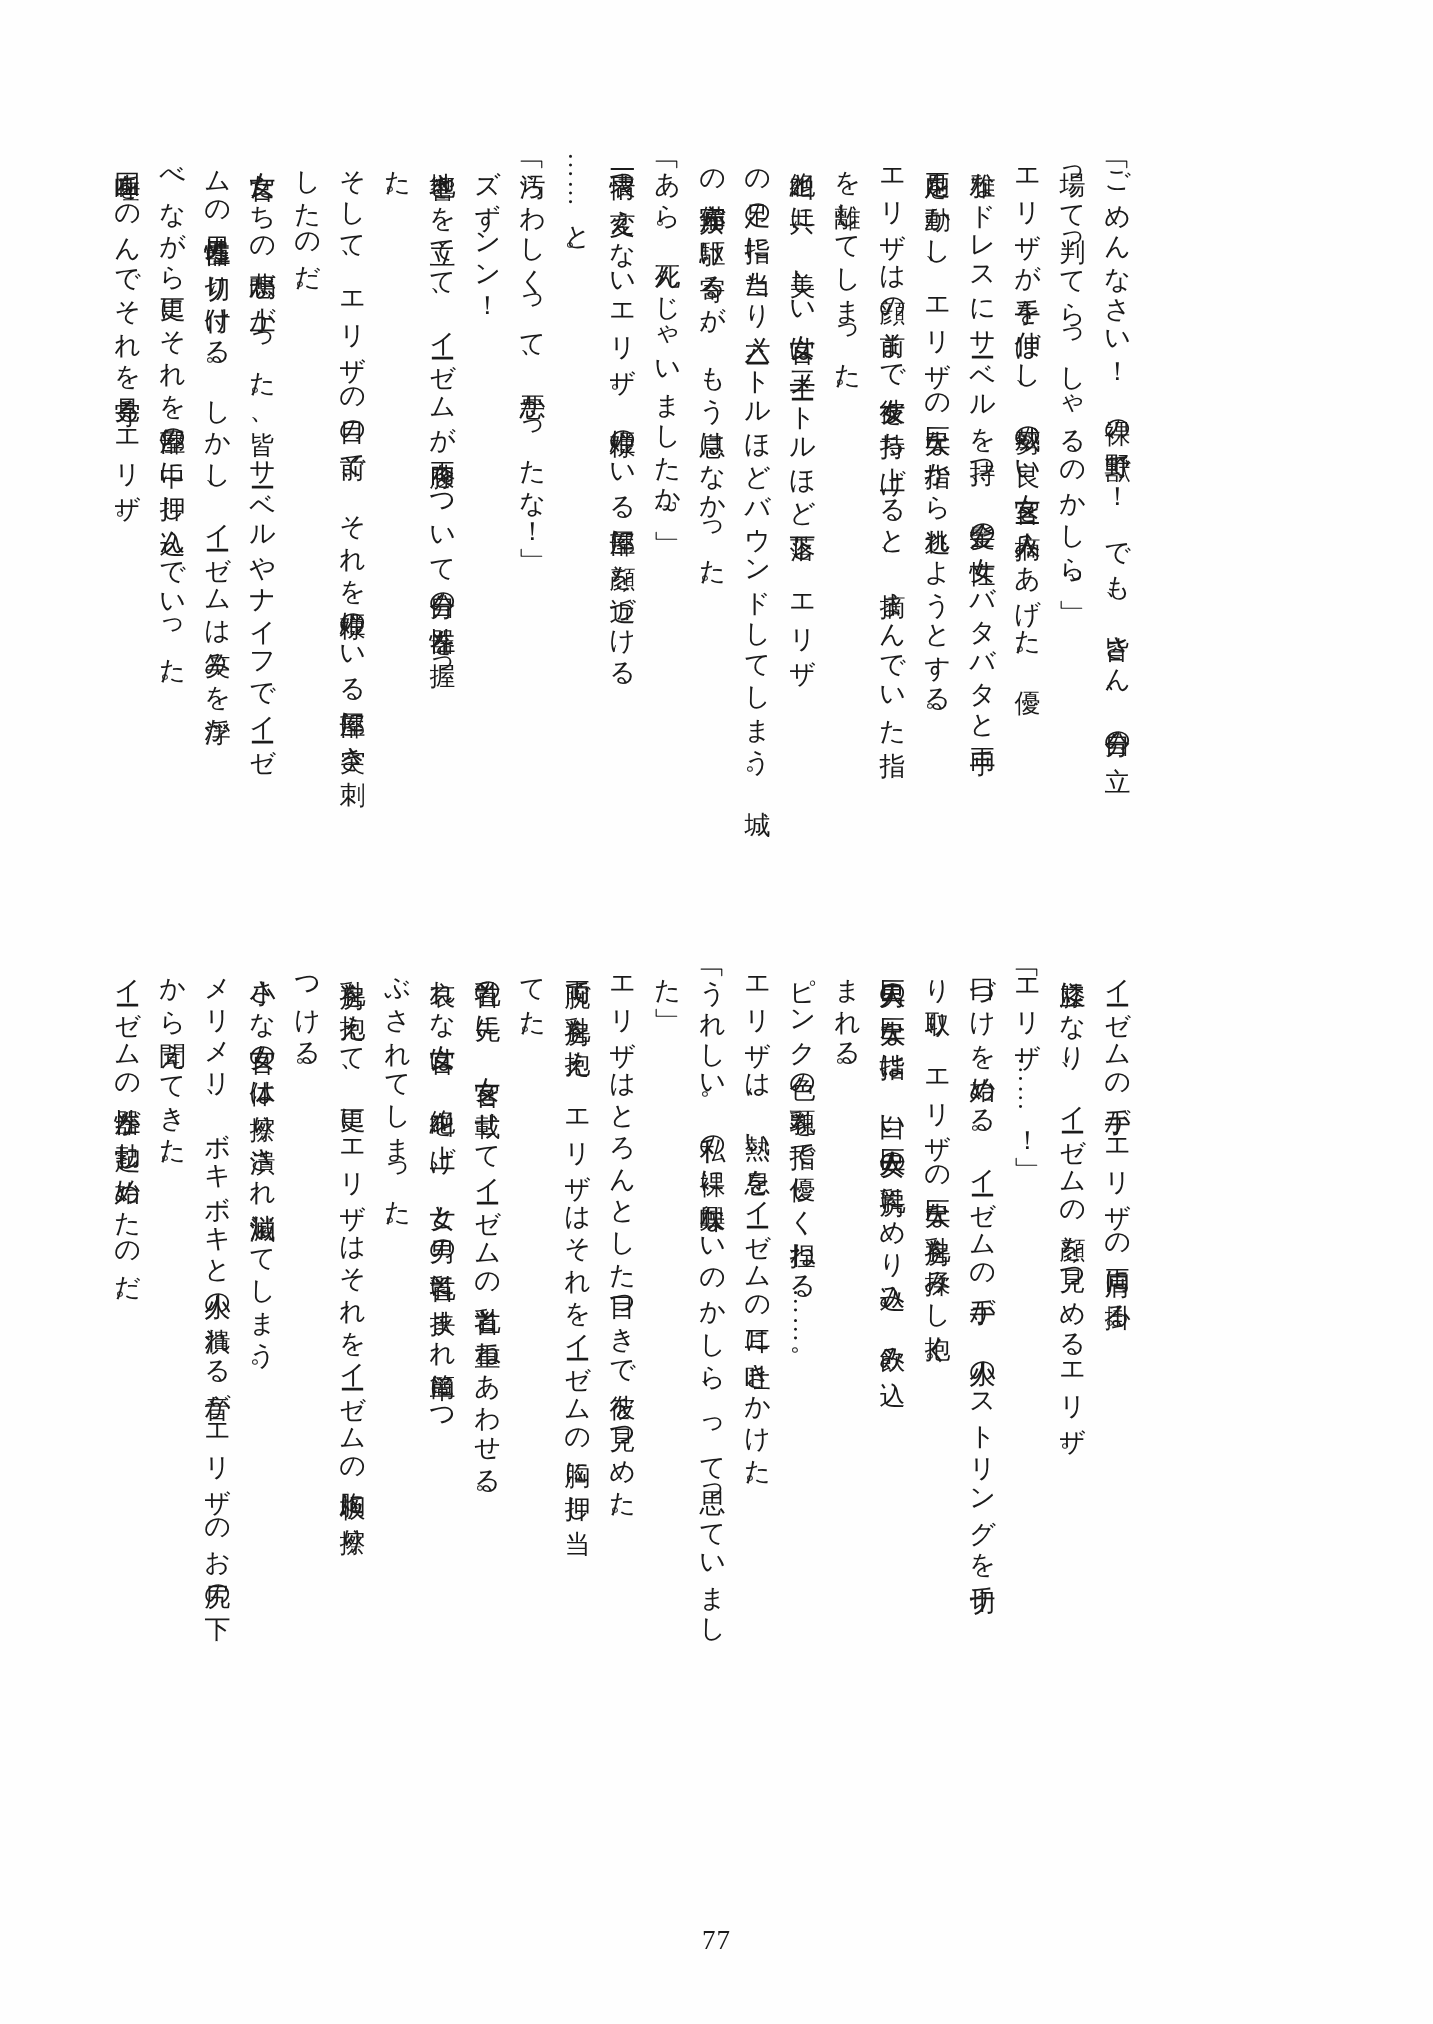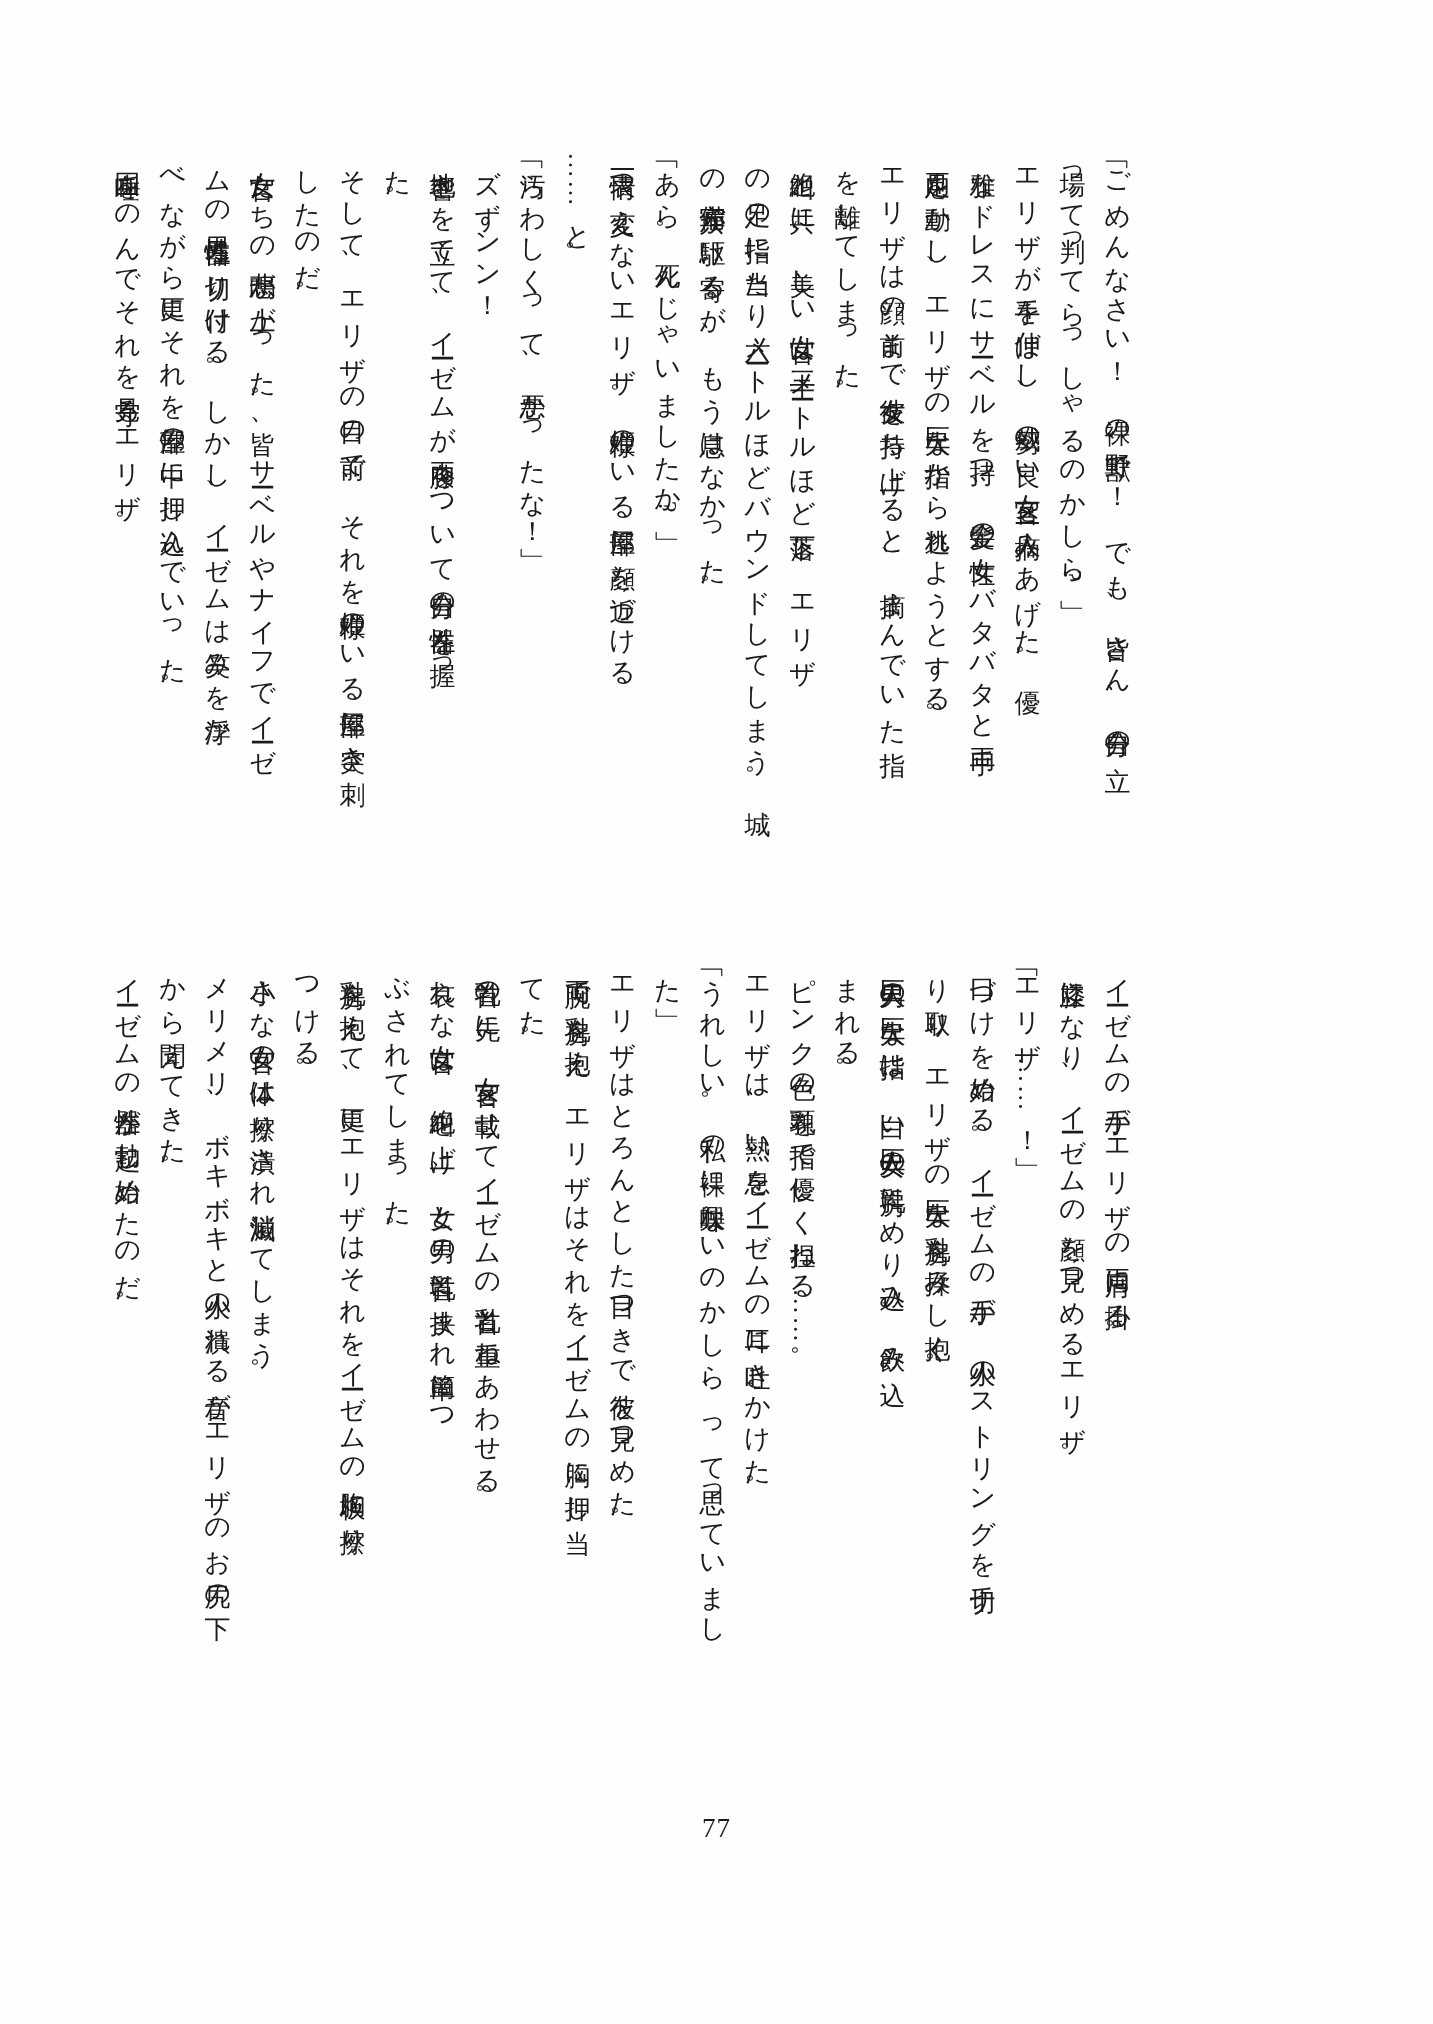--- a/index.html
+++ b/index.html
@@ -27,21 +27,21 @@
     line-height: 45px;
     letter-spacing: 2px;
   }
   .text-block.top { top: 152px; }
   .text-block.bottom { top: 960px; }
   .col {
     white-space: nowrap;
   }
   .page-number {
     position: absolute;
-    top: 1813px;
+    top: 1925px;
     left: 0;
     width: 100%;
     text-align: center;
     font-size: 27px;
     letter-spacing: 1px;
   }
 </style>
 </head>
 <body>
 

